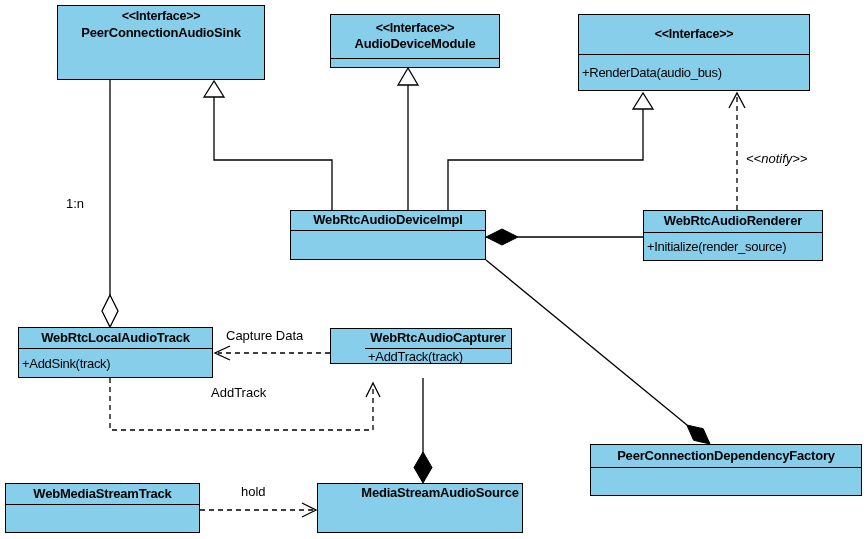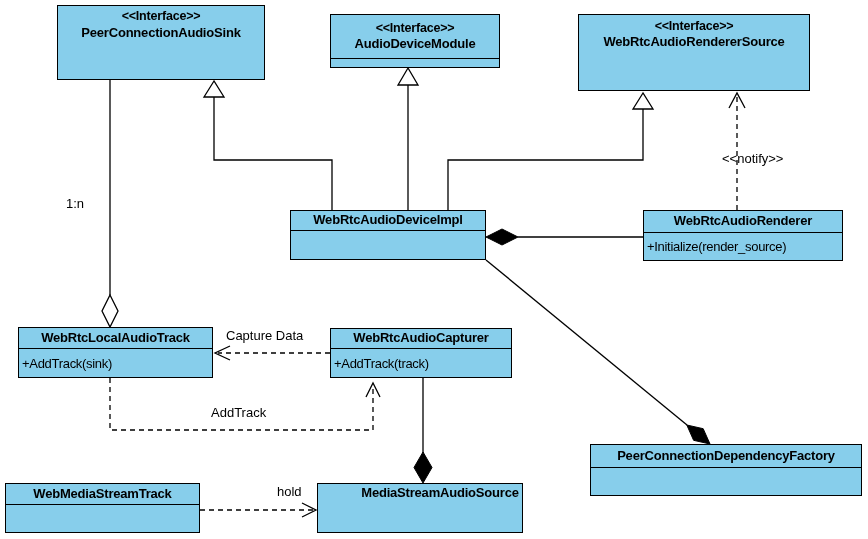--- a/index.html
+++ b/index.html
@@ -113,50 +113,52 @@
     <div class="uml-title" style="height:43px;">
       <div class="stereotype">&lt;&lt;Interface&gt;&gt;</div>
       <div class="cls-name">AudioDeviceModule</div>
     </div>
     <div class="uml-methods"></div>
   </div>
 
   <div class="uml-class" style="left:578px;top:14px;width:232px;height:77px;">
     <div class="uml-title" style="height:39px;">
       <div class="stereotype">&lt;&lt;Interface&gt;&gt;</div>
-      <div class="cls-name">WebRtcAudioRendererSource</div>
+    </div>
+    <div class="uml-methods">
+      <div class="method">+RenderData(audio_bus)</div>
     </div>
   </div>
 
   <div class="uml-class" style="left:290px;top:210px;width:196px;height:50px;">
     <div class="uml-title" style="height:19px;align-items:center;">
       <div class="cls-name">WebRtcAudioDeviceImpl</div>
     </div>
     <div class="uml-methods"></div>
   </div>
 
-  <div class="uml-class" style="left:643px;top:210px;width:200px;height:51px;">
+  <div class="uml-class" style="left:643px;top:210px;width:180px;height:51px;">
     <div class="uml-title" style="height:21px;">
       <div class="cls-name">WebRtcAudioRenderer</div>
     </div>
     <div class="uml-methods">
       <div class="method">+Initialize(render_source)</div>
     </div>
   </div>
 
   <div class="uml-class" style="left:18px;top:327px;width:195px;height:51px;">
     <div class="uml-title" style="height:20px;align-items:center;">
       <div class="cls-name">WebRtcLocalAudioTrack</div>
     </div>
     <div class="uml-methods">
-      <div class="method">+AddTrack(sink)</div>
+      <div class="method">+AddSink(track)</div>
     </div>
   </div>
 
-  <div class="uml-class" style="left:330px;top:328px;width:182px;height:50px;">
+  <div class="uml-class" style="left:330px;top:328px;width:182px;height:36px;padding-left:34px;">
     <div class="uml-title" style="height:19px;">
       <div class="cls-name">WebRtcAudioCapturer</div>
     </div>
     <div class="uml-methods">
       <div class="method">+AddTrack(track)</div>
     </div>
   </div>
 
   <div class="uml-class" style="left:5px;top:483px;width:195px;height:50px;">
     <div class="uml-title" style="height:20px;">
@@ -172,18 +174,18 @@
     <div class="uml-methods"></div>
   </div>
 
   <div class="uml-class" style="left:317px;top:483px;width:206px;height:50px;padding-left:40px;">
     <div class="uml-title" style="height:19px;">
       <div class="cls-name">MediaStreamAudioSource</div>
     </div>
   </div>
 
   <div class="edge-label" style="left:66px;top:196px;">1:n</div>
-  <div class="edge-label" style="left:722px;top:151px;">&lt;&lt;notify&gt;&gt;</div>
+  <div class="edge-label" style="left:746px;top:151px;font-style:italic;">&lt;&lt;notify&gt;&gt;</div>
   <div class="edge-label" style="left:226px;top:328px;">Capture Data</div>
-  <div class="edge-label" style="left:211px;top:405px;">AddTrack</div>
-  <div class="edge-label" style="left:241px;top:484px;margin-left:36px;">hold</div>
+  <div class="edge-label" style="left:211px;top:385px;">AddTrack</div>
+  <div class="edge-label" style="left:241px;top:484px;">hold</div>
 
 </div>
 
 </body></html>

